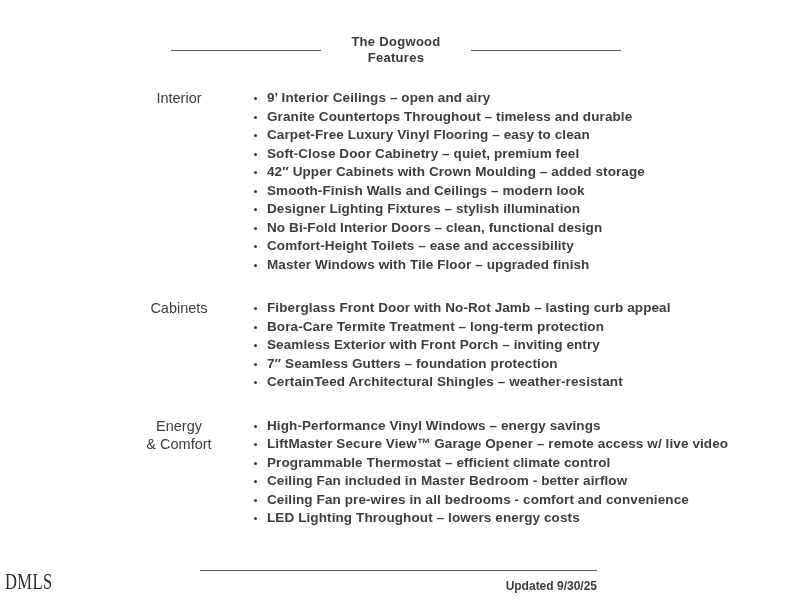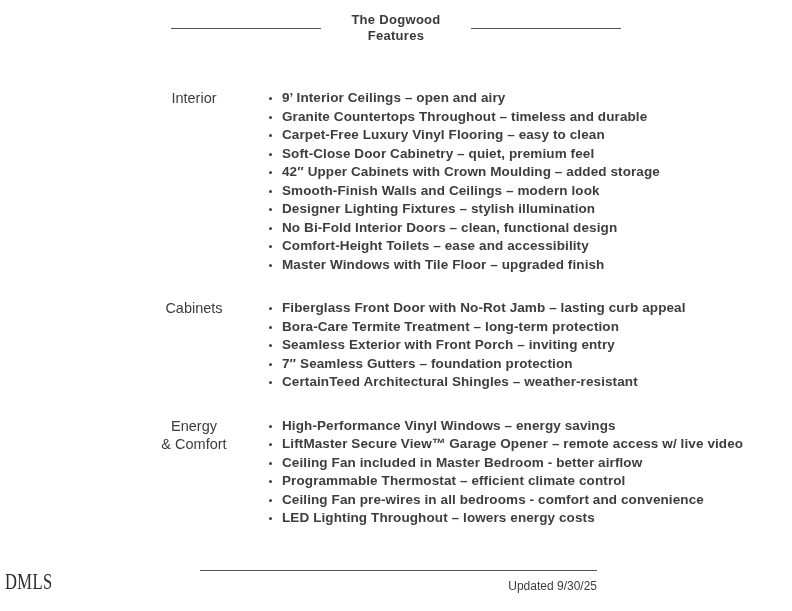--- a/index.html
+++ b/index.html
@@ -13,21 +13,21 @@
     height: 611px;
     background: #ffffff;
     font-family: "Liberation Sans", sans-serif;
     color: var(--text-color, #3d3d3d);
     overflow: hidden;
   }
 
   
   .header {
     position: absolute;
-    top: 12px;
+    top: 34px;
     left: 0;
     right: 0;
     display: flex;
     align-items: center;
     justify-content: center;
     gap: 30px;
   }
   .header-rule {
     width: 150px;
     height: 1px;
@@ -40,21 +40,21 @@
     font-weight: 600;
     letter-spacing: 0.3px;
     color: var(--title-color, #3a3a3a);
     white-space: nowrap;
   }
 
   
   .sections {
     position: absolute;
     top: 89px;
-    left: 16px;
+    left: 1px;
     right: 0;
   }
   .section {
     display: flex;
     align-items: flex-start;
     margin-bottom: 25px;
   }
   .section-label {
     width: 112px;
     margin-left: 122px;
@@ -111,21 +111,21 @@
     height: 1px;
     background: var(--rule-color, #555555);
   }
   .footer-updated {
     position: absolute;
     left: 200px;
     top: 579px;
     width: 397px;
     text-align: right;
     font-size: 12px;
-    font-weight: 400;
+    font-weight: 700;
     color: var(--text-color, #3d3d3d);
   }
 </style>
 </head>
 <body>
 
 <div class="page" style="--text-color: #3d3d3d; --title-color: #3a3a3a; --rule-color: #555555;">
 
   <header class="header">
     <div class="header-rule"></div>
@@ -163,22 +163,22 @@
           <li class="feature-item">CertainTeed Architectural Shingles – weather-resistant</li>
         </ul>
   </section>
 
   <section class="section">
     <div class="section-label">Energy
 &amp; Comfort</div>
     <ul class="section-items">
           <li class="feature-item">High-Performance Vinyl Windows – energy savings</li>
           <li class="feature-item">LiftMaster Secure View™ Garage Opener – remote access w/ live video</li>
+          <li class="feature-item">Programmable Thermostat – efficient climate control</li>
           <li class="feature-item">Ceiling Fan included in Master Bedroom - better airflow</li>
-          <li class="feature-item">Programmable Thermostat – efficient climate control</li>
           <li class="feature-item">Ceiling Fan pre-wires in all bedrooms - comfort and convenience</li>
           <li class="feature-item">LED Lighting Throughout – lowers energy costs</li>
         </ul>
   </section>
 </main>
 
   <div class="footer-logo">DMLS</div>
   <div class="footer-rule"></div>
   <div class="footer-updated">Updated 9/30/25</div>
 

